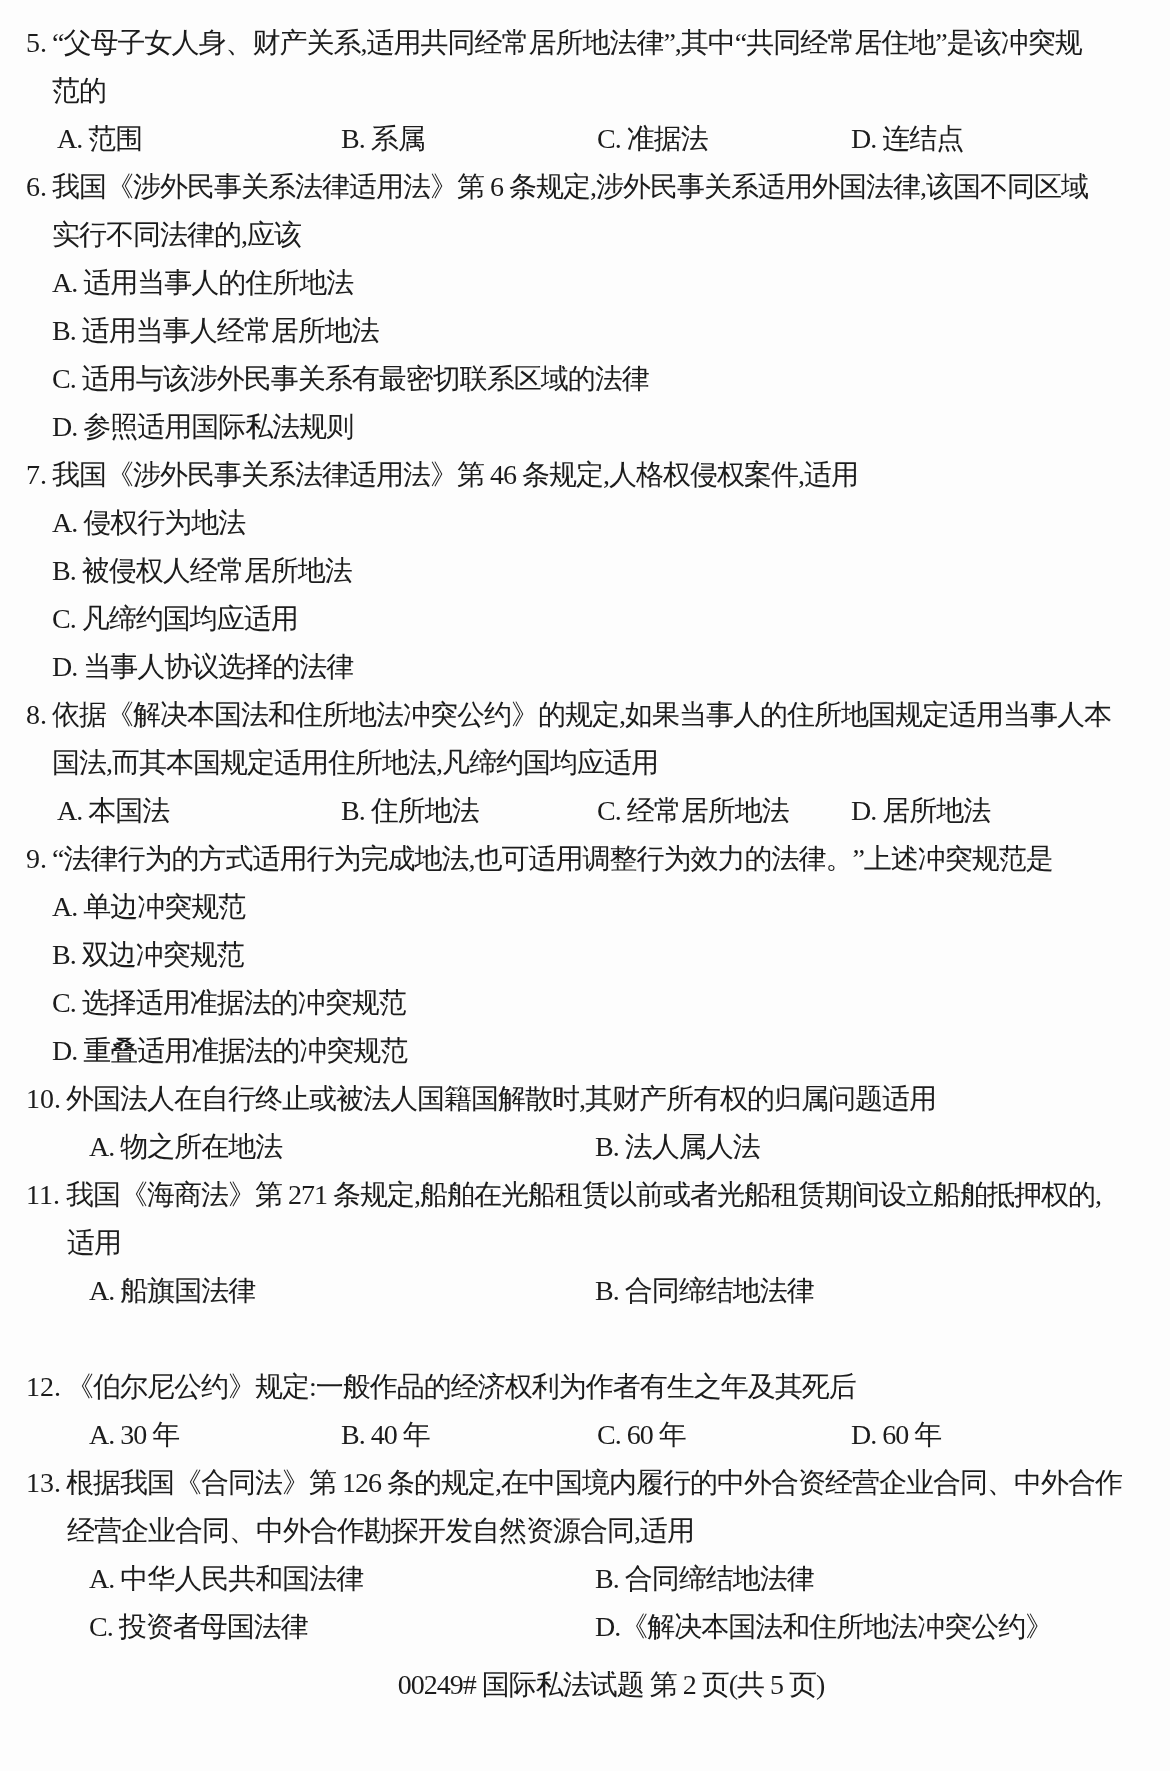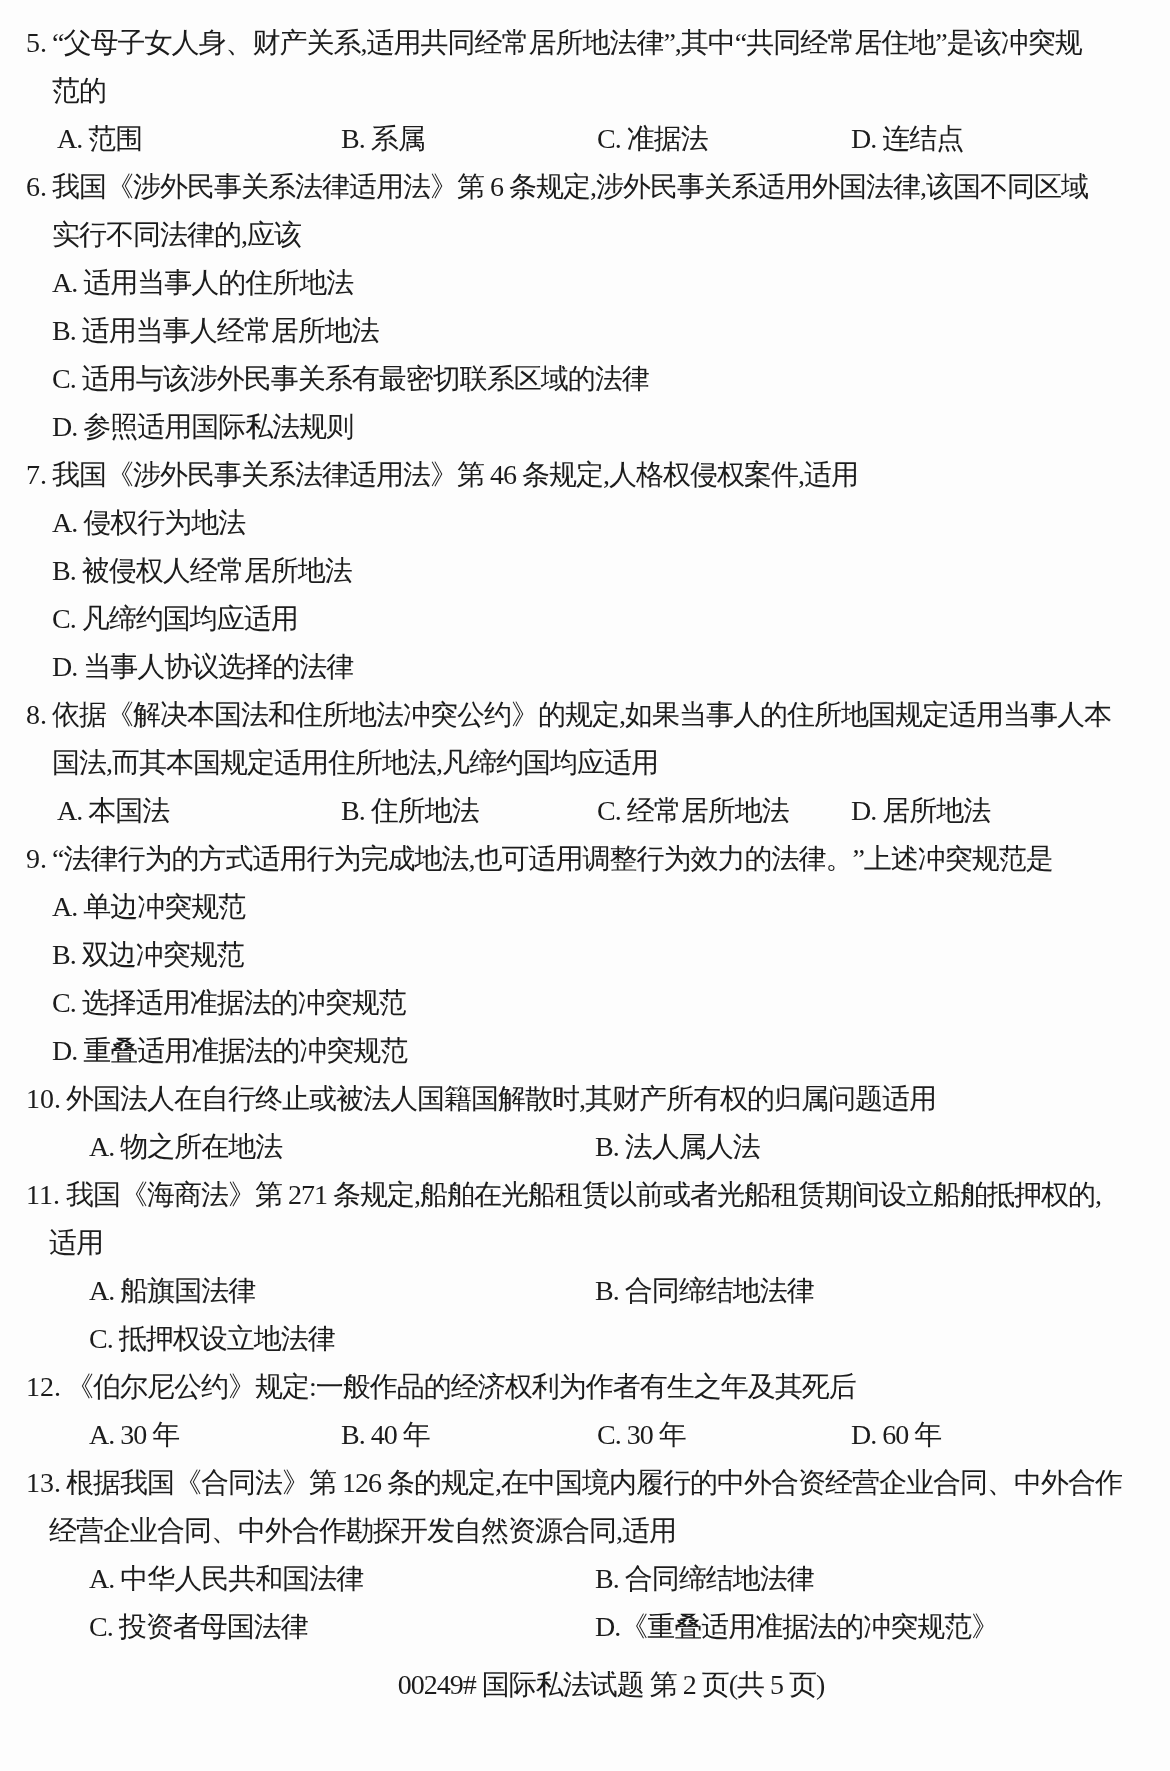--- a/index.html
+++ b/index.html
@@ -22,21 +22,21 @@
     line-height: 48px;
     white-space: pre;
   }
   
   .q   { padding-left: 26px; }
   .num { display: inline-block; letter-spacing: 0; }
   .n1  { width: 26px; }   
   .n2  { width: 40px; }   
   
   .ind1 { padding-left: 52px; }  
-  .ind2 { padding-left: 49px; }  
+  .ind2 { padding-left: 67px; }  
   
   .opt  { position: absolute; top: 0; }
   .oA1  { left: 57px; }   
   .oA2  { left: 74px; margin-left: 15px; }   
   .oB4  { left: 341px; }  
   .oC4  { left: 597px; }  
   .oD4  { left: 851px; }  
   .oB2  { left: 595px; }  
   .footer {
     margin-top: 10px;
@@ -95,37 +95,36 @@
     <span class="opt oB2">B. 法人属人法</span>
   </div>
 
   <div class="line q"><span class="num n2">11.</span><span>我国《海商法》第 271 条规定,船舶在光船租赁以前或者光船租赁期间设立船舶抵押权的,</span></div>
   <div class="line ind2">适用</div>
   <div class="line">
     <span class="opt oA2">A. 船旗国法律</span>
     <span class="opt oB2">B. 合同缔结地法律</span>
   </div>
   <div class="line">
-    <span class="opt oA2">C. 抵押权设立地法律</span>
   </div>
 
   <div class="line q"><span class="num n2">12.</span><span>《伯尔尼公约》规定:一般作品的经济权利为作者有生之年及其死后</span></div>
   <div class="line">
     <span class="opt oA2">A. 30 年</span>
     <span class="opt oB4">B. 40 年</span>
-    <span class="opt oC4">C. 30 年</span>
+    <span class="opt oC4">C. 60 年</span>
     <span class="opt oD4">D. 60 年</span>
   </div>
 
   <div class="line q"><span class="num n2">13.</span><span>根据我国《合同法》第 126 条的规定,在中国境内履行的中外合资经营企业合同、中外合作</span></div>
   <div class="line ind2">经营企业合同、中外合作勘探开发自然资源合同,适用</div>
   <div class="line">
     <span class="opt oA2">A. 中华人民共和国法律</span>
     <span class="opt oB2">B. 合同缔结地法律</span>
   </div>
   <div class="line">
     <span class="opt oA2">C. 投资者母国法律</span>
-    <span class="opt oB2">D.《重叠适用准据法的冲突规范》</span>
+    <span class="opt oB2">D.《解决本国法和住所地法冲突公约》</span>
   </div>
 
   <div class="footer">00249# 国际私法试题 第 2 页(共 5 页)</div>
 
 </div>
 
 </body></html>

